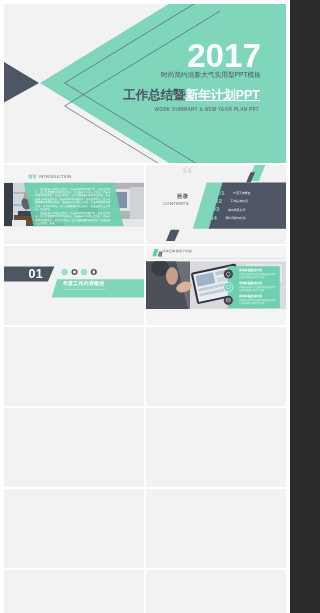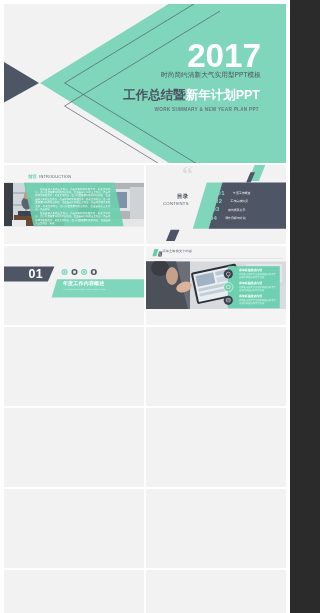--- a/index.html
+++ b/index.html
@@ -14,21 +14,21 @@
   .s-half{width:140px;height:79px;}
   .abs{position:absolute;left:0;top:0;}
   svg{display:block;}
 
   
   .cover-txt{position:absolute;right:22px;text-align:right;transform-origin:100% 0;}
   #c-year{top:35px;right:25px;font-size:33.2px;font-weight:bold;color:#fff;line-height:1;}
   #c-sub{top:66.5px;right:25px;font-size:6.7px;color:#4a4f5c;}
   #c-title{top:85px;right:26px;font-size:12.5px;font-weight:bold;line-height:1;}
   #c-title .a{color:#4b5261;margin-top:15px;}
-  #c-title .b{color:#ffffff;}
+  #c-title .b{color:#ffffff;text-decoration:underline;}
   #c-en{top:102.8px;right:27px;font-size:4.65px;color:#6e7380;letter-spacing:0.3px;font-weight:bold;}
 
   
 
   
   .hdr-logo{position:absolute;left:3px;top:1.5px;}
   .hdr-txt{position:absolute;left:16.5px;top:3.2px;font-size:3.2px;color:#555c6b;letter-spacing:.1px;}
   .hdr-rule{position:absolute;left:3px;top:11.5px;width:134px;height:1px;background:#e6e6e6;}
 
   

